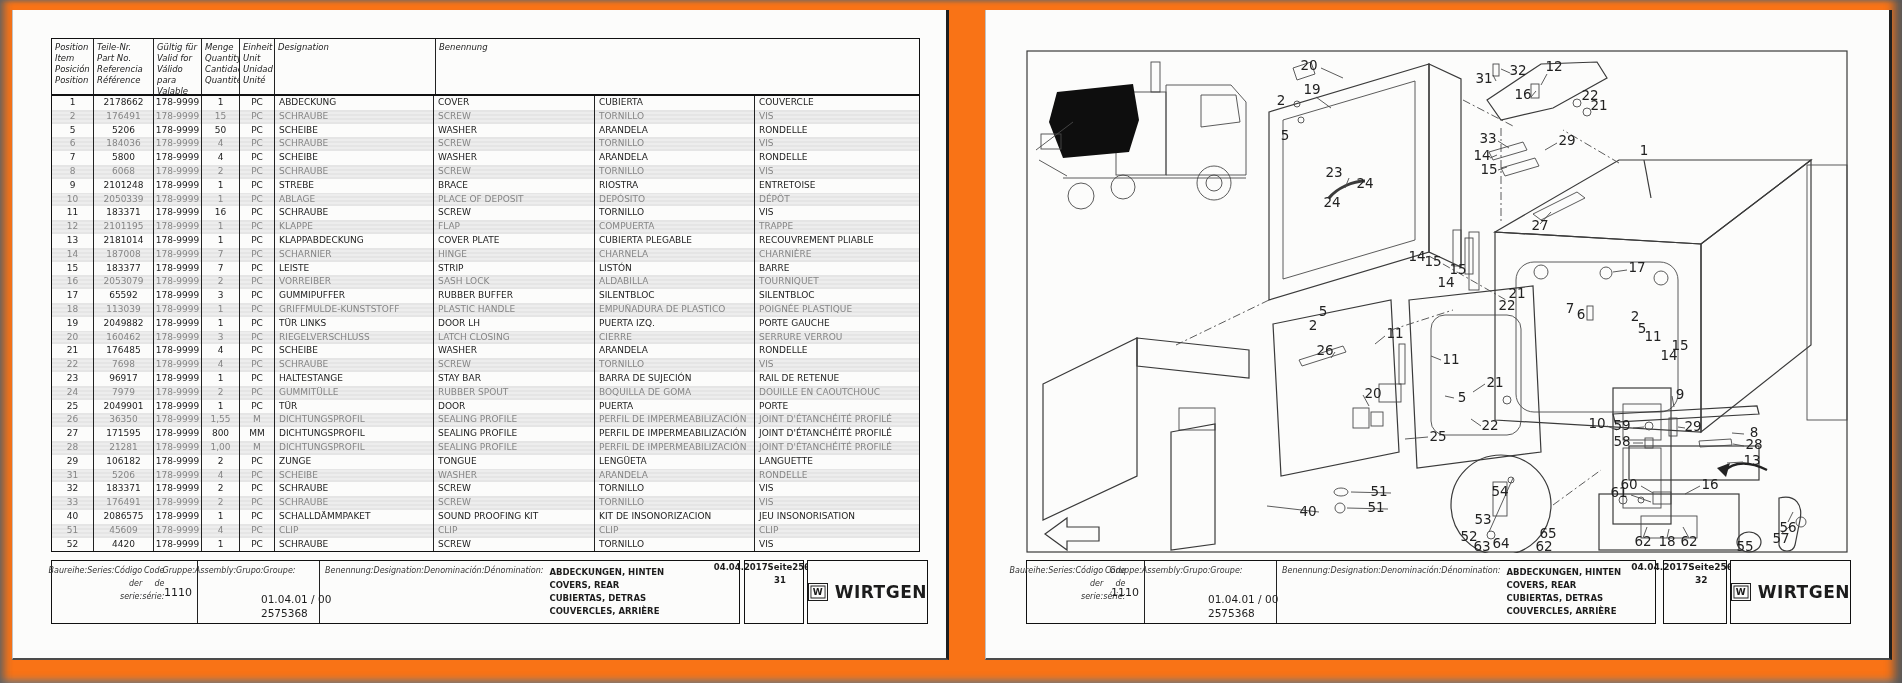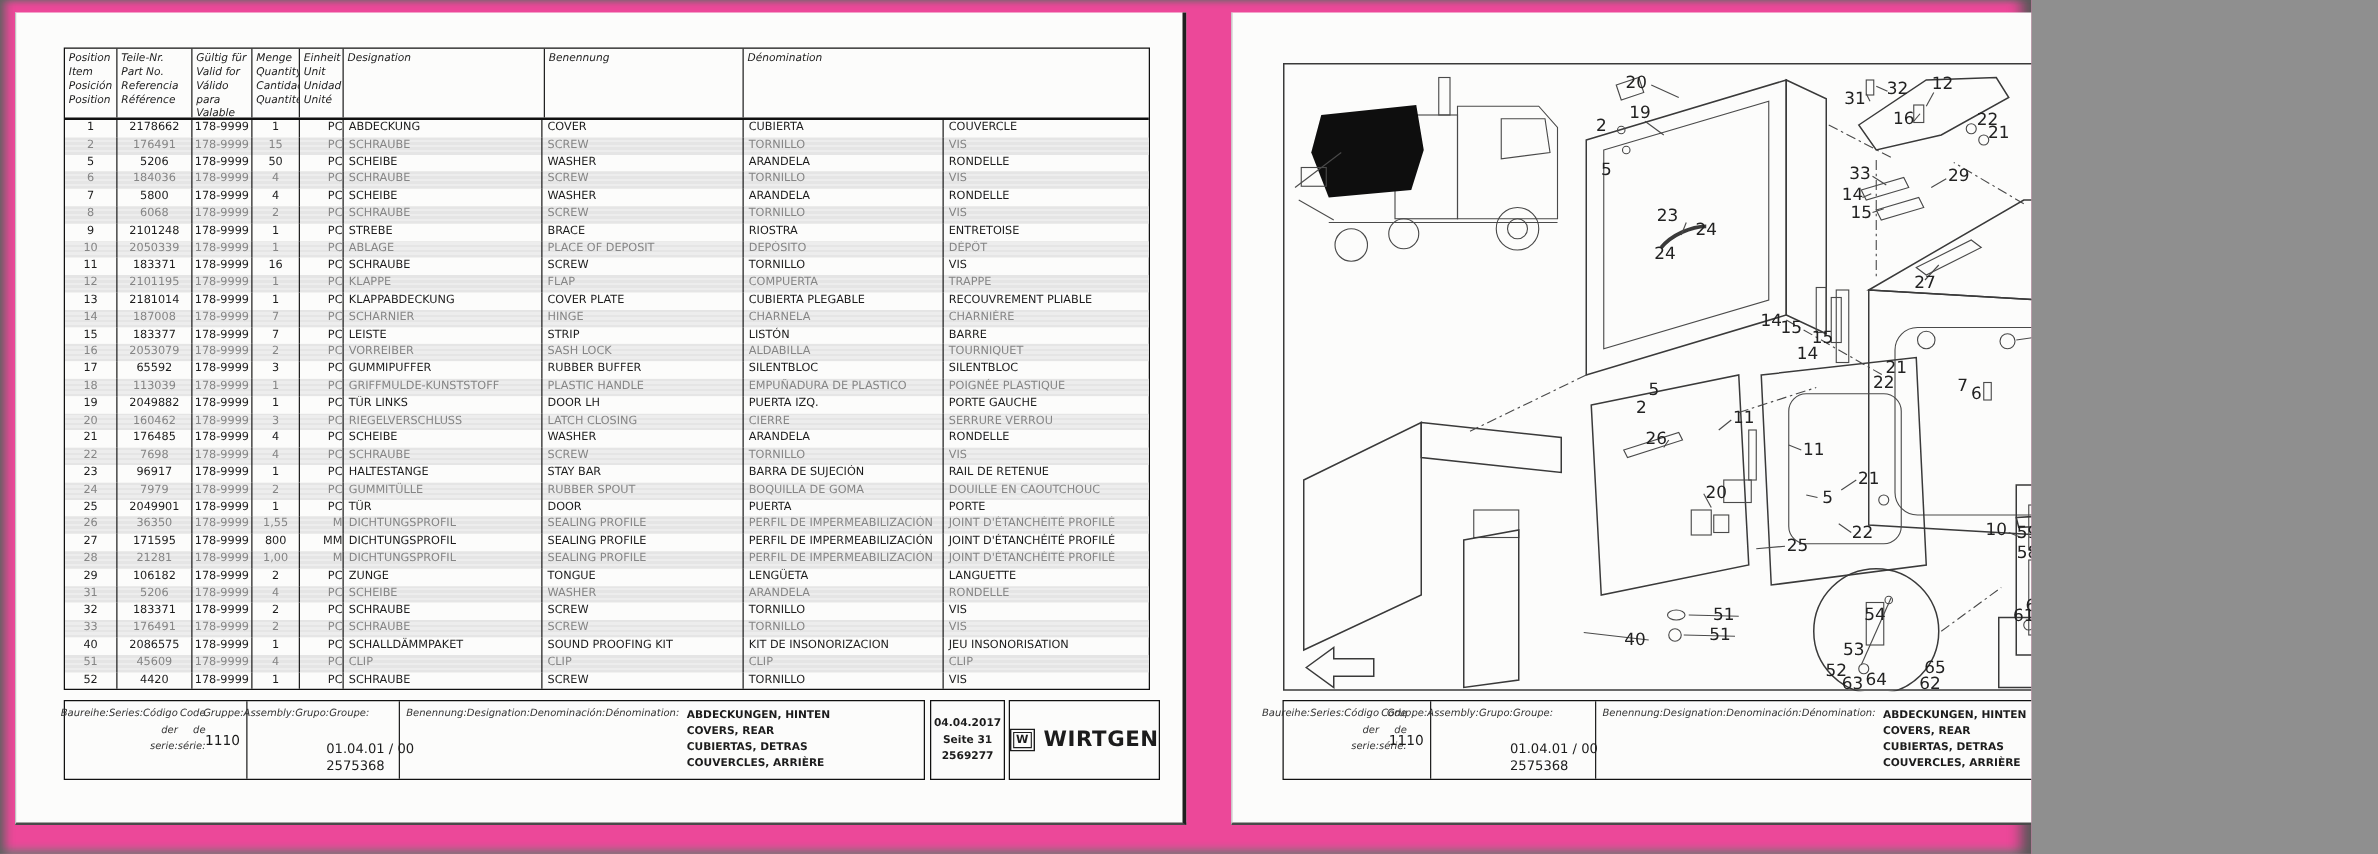--- a/index.html
+++ b/index.html
@@ -1,16 +1,16 @@
 <!DOCTYPE html>
 <html><head>
 <meta charset="utf-8">
 <style>
   html,body{margin:0;padding:0;background:#8f8f8f;}
-  .canvas{position:relative;width:1625px;height:683px;background:#ec4899;overflow:hidden;
+  .canvas{position:relative;width:1902px;height:683px;background:#f97316;overflow:hidden;
     font-family:"DejaVu Sans","Liberation Sans",sans-serif;
     box-shadow:inset 10px 0 8px -6px #606060, inset -16px 0 10px -8px #585858,
                inset 0 5px 5px -4px #6a6a6a, inset 0 -8px 7px -5px #7a7a7a;}
   .page{position:absolute;top:10px;height:648px;background:#fcfcfb;
     border-right:3px solid #1f1f1f;border-bottom:2px solid #4a4a4a;border-left:1px solid #c2c2c2;}
   .page.left{left:12px;width:933px;}
   .page.right{left:985px;width:903px;}
 
   
   .ptable{position:absolute;left:38px;top:28px;width:867px;border:1.5px solid #111;color:#1c1c1c;}
@@ -22,21 +22,21 @@
   .trow.faded{background:#ededed;
     background-image:repeating-linear-gradient(0deg, rgba(0,0,0,0.035) 0 2px, transparent 2px 4px);}
   .trow.faded .tcell{color:#858585;}
   .tcell{font-size:9px;line-height:13.8px;box-sizing:border-box;border-right:1px solid #222;
     white-space:nowrap;overflow:hidden;color:#1c1c1c;}
   .tcell:last-child{border-right:none;}
   .c0{width:42px;text-align:center;}
   .c1{width:60px;text-align:center;}
   .c2{width:48px;text-align:center;}
   .c3{width:38px;text-align:center;}
-  .c4{width:35px;text-align:right;}
+  .c4{width:35px;text-align:center;}
   .c5{width:159px;padding-left:4px;}
   .c6{width:161px;padding-left:4px;}
   .c7{width:160px;padding-left:4px;}
   .c8{width:164px;padding-left:4px;}
   .w42{width:42px;}.w60{width:60px;}.w48{width:48px;}.w38{width:38px;}.w35{width:35px;}
   .w159{width:159px;}.w161{width:161px;}.w160{width:160px;}.w164{width:164px;}
 
   
   .pfooter{position:absolute;top:550px;height:64px;display:flex;align-items:stretch;color:#1c1c1c;}
   .page.left  .pfooter{left:38px;width:877px;}
@@ -53,21 +53,21 @@
   .fname{flex:1;}
   .flabels{font-style:italic;font-size:8px;line-height:13px;text-align:right;color:#333;
     display:flex;flex-direction:row;justify-content:center;min-width:52px;}
   .fseries .flabels{flex:1;}
   .fval{display:flex;align-items:center;font-size:11px;padding-left:8px;}
   .fgvals{display:flex;flex-direction:column;justify-content:flex-end;font-size:10.5px;
     padding-left:6px;line-height:14px;white-space:nowrap;}
   .fnvals{display:flex;flex-direction:column;justify-content:center;font-size:8.5px;
     font-weight:bold;line-height:13px;padding-left:6px;white-space:nowrap;}
   .fdate{border:1.5px solid #111;box-sizing:border-box;margin-left:4px;width:60px;
-    display:flex;flex-direction:column;justify-content:center;text-align:center;
+    display:flex;flex-direction:row;justify-content:center;text-align:center;
     font-size:8.5px;font-weight:bold;line-height:13px;background:#fcfcfb;}
   .page.right .fdate{width:64px;margin-left:7px;font-size:9px;}
   .flogo{border:1.5px solid #111;box-sizing:border-box;margin-left:3px;flex:1;
     display:flex;align-items:center;justify-content:center;gap:7px;background:#fcfcfb;}
   .wbox{display:inline-flex;align-items:center;justify-content:center;width:18px;height:16px;
     border:1.6px solid #1c1c1c;box-shadow:inset 0 0 0 1.5px #fcfcfb, inset 0 0 0 2.4px #1c1c1c;
     font-weight:bold;font-size:9px;}
   .wname{font-weight:bold;font-size:17px;letter-spacing:0.5px;}
 
   
@@ -110,21 +110,20 @@
             <div>Quantité</div>
           </div>
         <div class="hcell w35">
             <div>Einheit</div>
             <div>Unit</div>
             <div>Unidad</div>
             <div>Unité</div>
           </div>
         <div class="hcell w161">Designation</div>
         <div class="hcell w159">Benennung</div>
-        <div class="hcell w164">Dénomination</div>
       </div>
       <div class="tbody">
           <div class="trow">
             <div class="tcell c0">1</div>
             <div class="tcell c1">2178662</div>
             <div class="tcell c2">178-9999</div>
             <div class="tcell c3">1</div>
             <div class="tcell c4">PC</div>
             <div class="tcell c5">ABDECKUNG</div>
             <div class="tcell c6">COVER</div>

